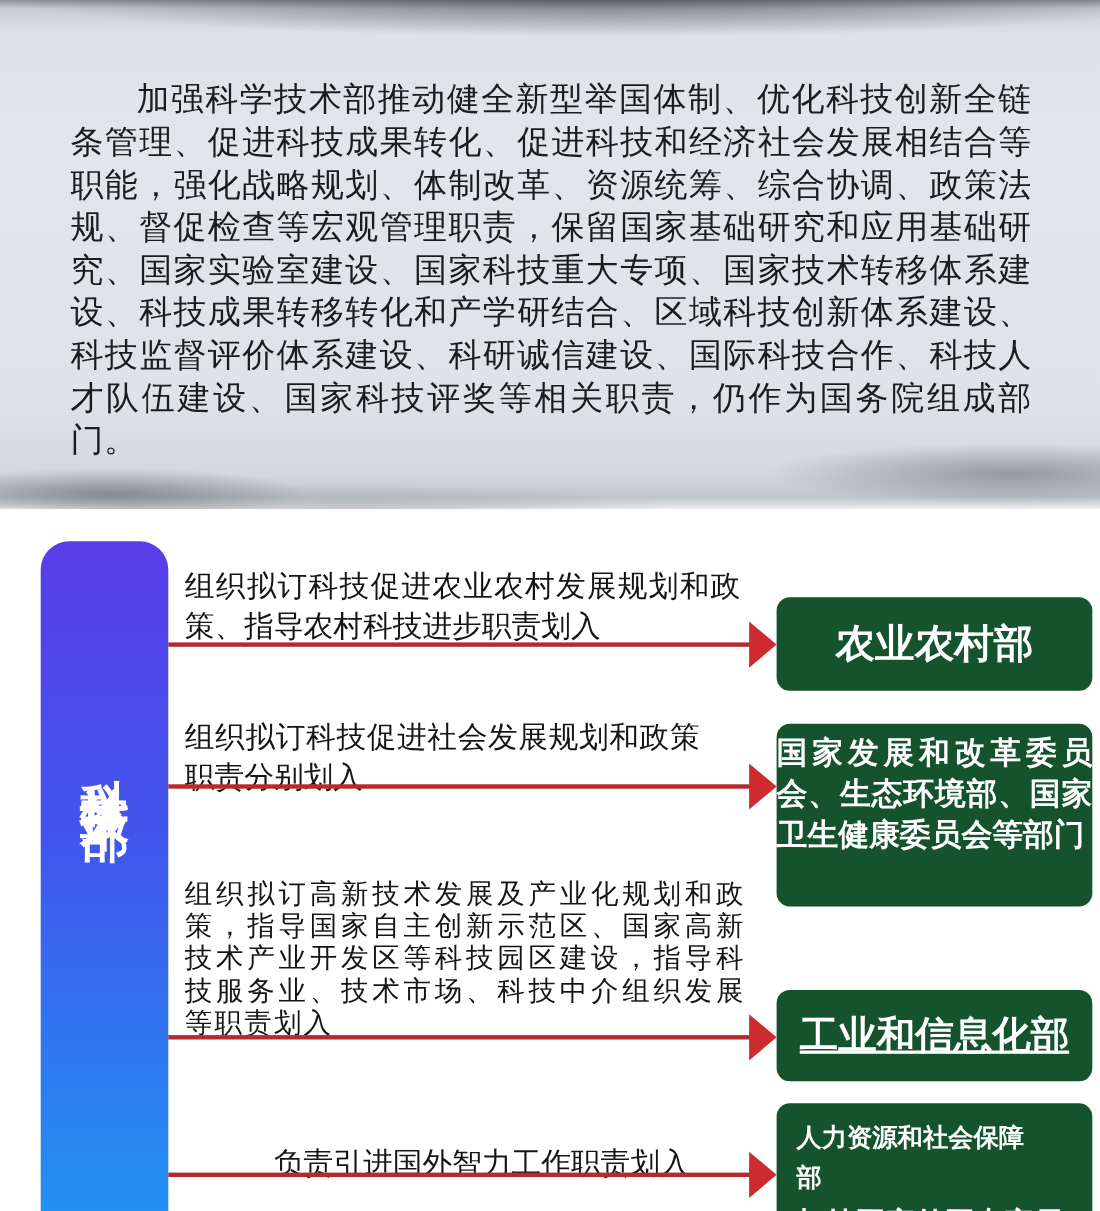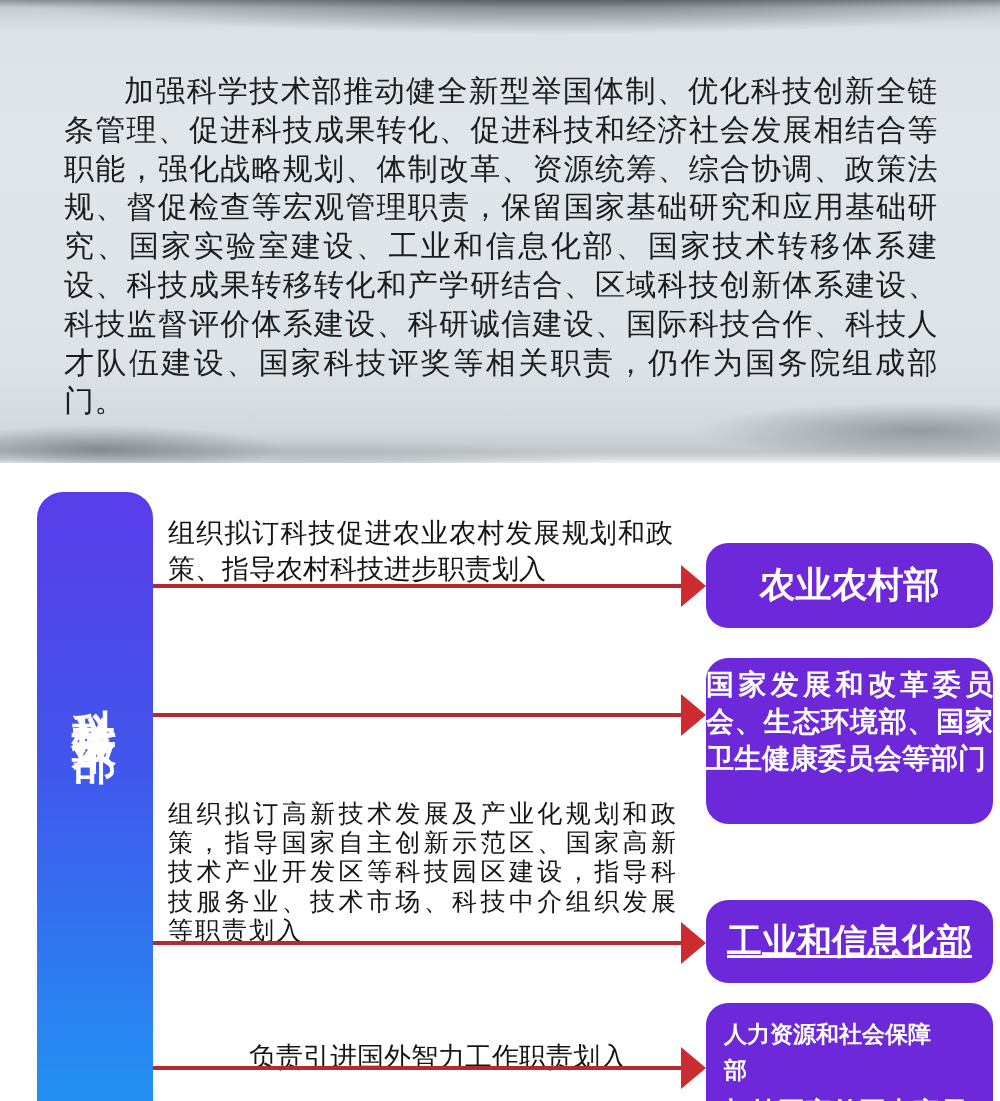--- a/index.html
+++ b/index.html
@@ -101,22 +101,22 @@
   }
   .head-1 { top: 565px; }
   .head-2 { top: 694px; }
   .head-3 { top: 922px; }
   .head-4 { top: 1047px; }
 
   .target-box {
     position: absolute;
     left: 706px;
     width: 287px;
-    background: #6d28d9;
-    border-radius: 22px;
+    background: #14532d;
+    border-radius: 12px;
     color: #ffffff;
     font-weight: 700;
   }
   .box-center {
     display: flex;
     align-items: center;
     justify-content: center;
   }
   .box-1 { top: 543px; height: 85px; font-size: 36px; }
   .box-2 {
@@ -129,36 +129,37 @@
   .box-4 { top: 1003px; height: 140px; padding: 13px 18px; }
   .box-4 .target-title { font-size: 23px; line-height: 36px; max-width: 215px; }
   .box-4 .target-note  { font-size: 27px; line-height: 36px; margin-top: 6px; font-weight: 600; }
 </style>
 </head>
 <body>
 
 <div class="page">
 
   <section class="intro-section">
-    <p class="intro-text">加强科学技术部推动健全新型举国体制、优化科技创新全链条管理、促进科技成果转化、促进科技和经济社会发展相结合等职能，强化战略规划、体制改革、资源统筹、综合协调、政策法规、督促检查等宏观管理职责，保留国家基础研究和应用基础研究、国家实验室建设、工业和信息化部、国家技术转移体系建设、科技成果转移转化和产学研结合、区域科技创新体系建设、科技监督评价体系建设、科研诚信建设、国际科技合作、科技人才队伍建设、国家科技评奖等相关职责，仍作为国务院组成部门。</p>
+    <p class="intro-text">加强科学技术部推动健全新型举国体制、优化科技创新全链条管理、促进科技成果转化、促进科技和经济社会发展相结合等职能，强化战略规划、体制改革、资源统筹、综合协调、政策法规、督促检查等宏观管理职责，保留国家基础研究和应用基础研究、国家实验室建设、国家科技重大专项、国家技术转移体系建设、科技成果转移转化和产学研结合、区域科技创新体系建设、科技监督评价体系建设、科研诚信建设、国际科技合作、科技人才队伍建设、国家科技评奖等相关职责，仍作为国务院组成部门。</p>
   </section>
 
   <section class="diagram-section"></section>
 
   <div class="ministry-bar">
     <span class="ministry-label">科学技术部</span>
   </div>
 
   <p class="desc desc-1">组织拟订科技促进农业农村发展规划和政策、指导农村科技进步职责划入</p>
   <div class="arrow-line line-1"></div>
   <div class="arrow-head head-1"></div>
   <div class="target-box box-center box-1">
     <span>农业农村部</span>
   </div>
 
+  <p class="desc desc-2">组织拟订科技促进社会发展规划和政策职责分别划入</p>
   <div class="arrow-line line-2"></div>
   <div class="arrow-head head-2"></div>
   <div class="target-box box-2">
     <span>国家发展和改革委员会、生态环境部、国家卫生健康委员会等部门</span>
   </div>
 
   <p class="desc desc-3">组织拟订高新技术发展及产业化规划和政策，指导国家自主创新示范区、国家高新技术产业开发区等科技园区建设，指导科技服务业、技术市场、科技中介组织发展等职责划入</p>
   <div class="arrow-line line-3"></div>
   <div class="arrow-head head-3"></div>
   <div class="target-box box-center box-3">

